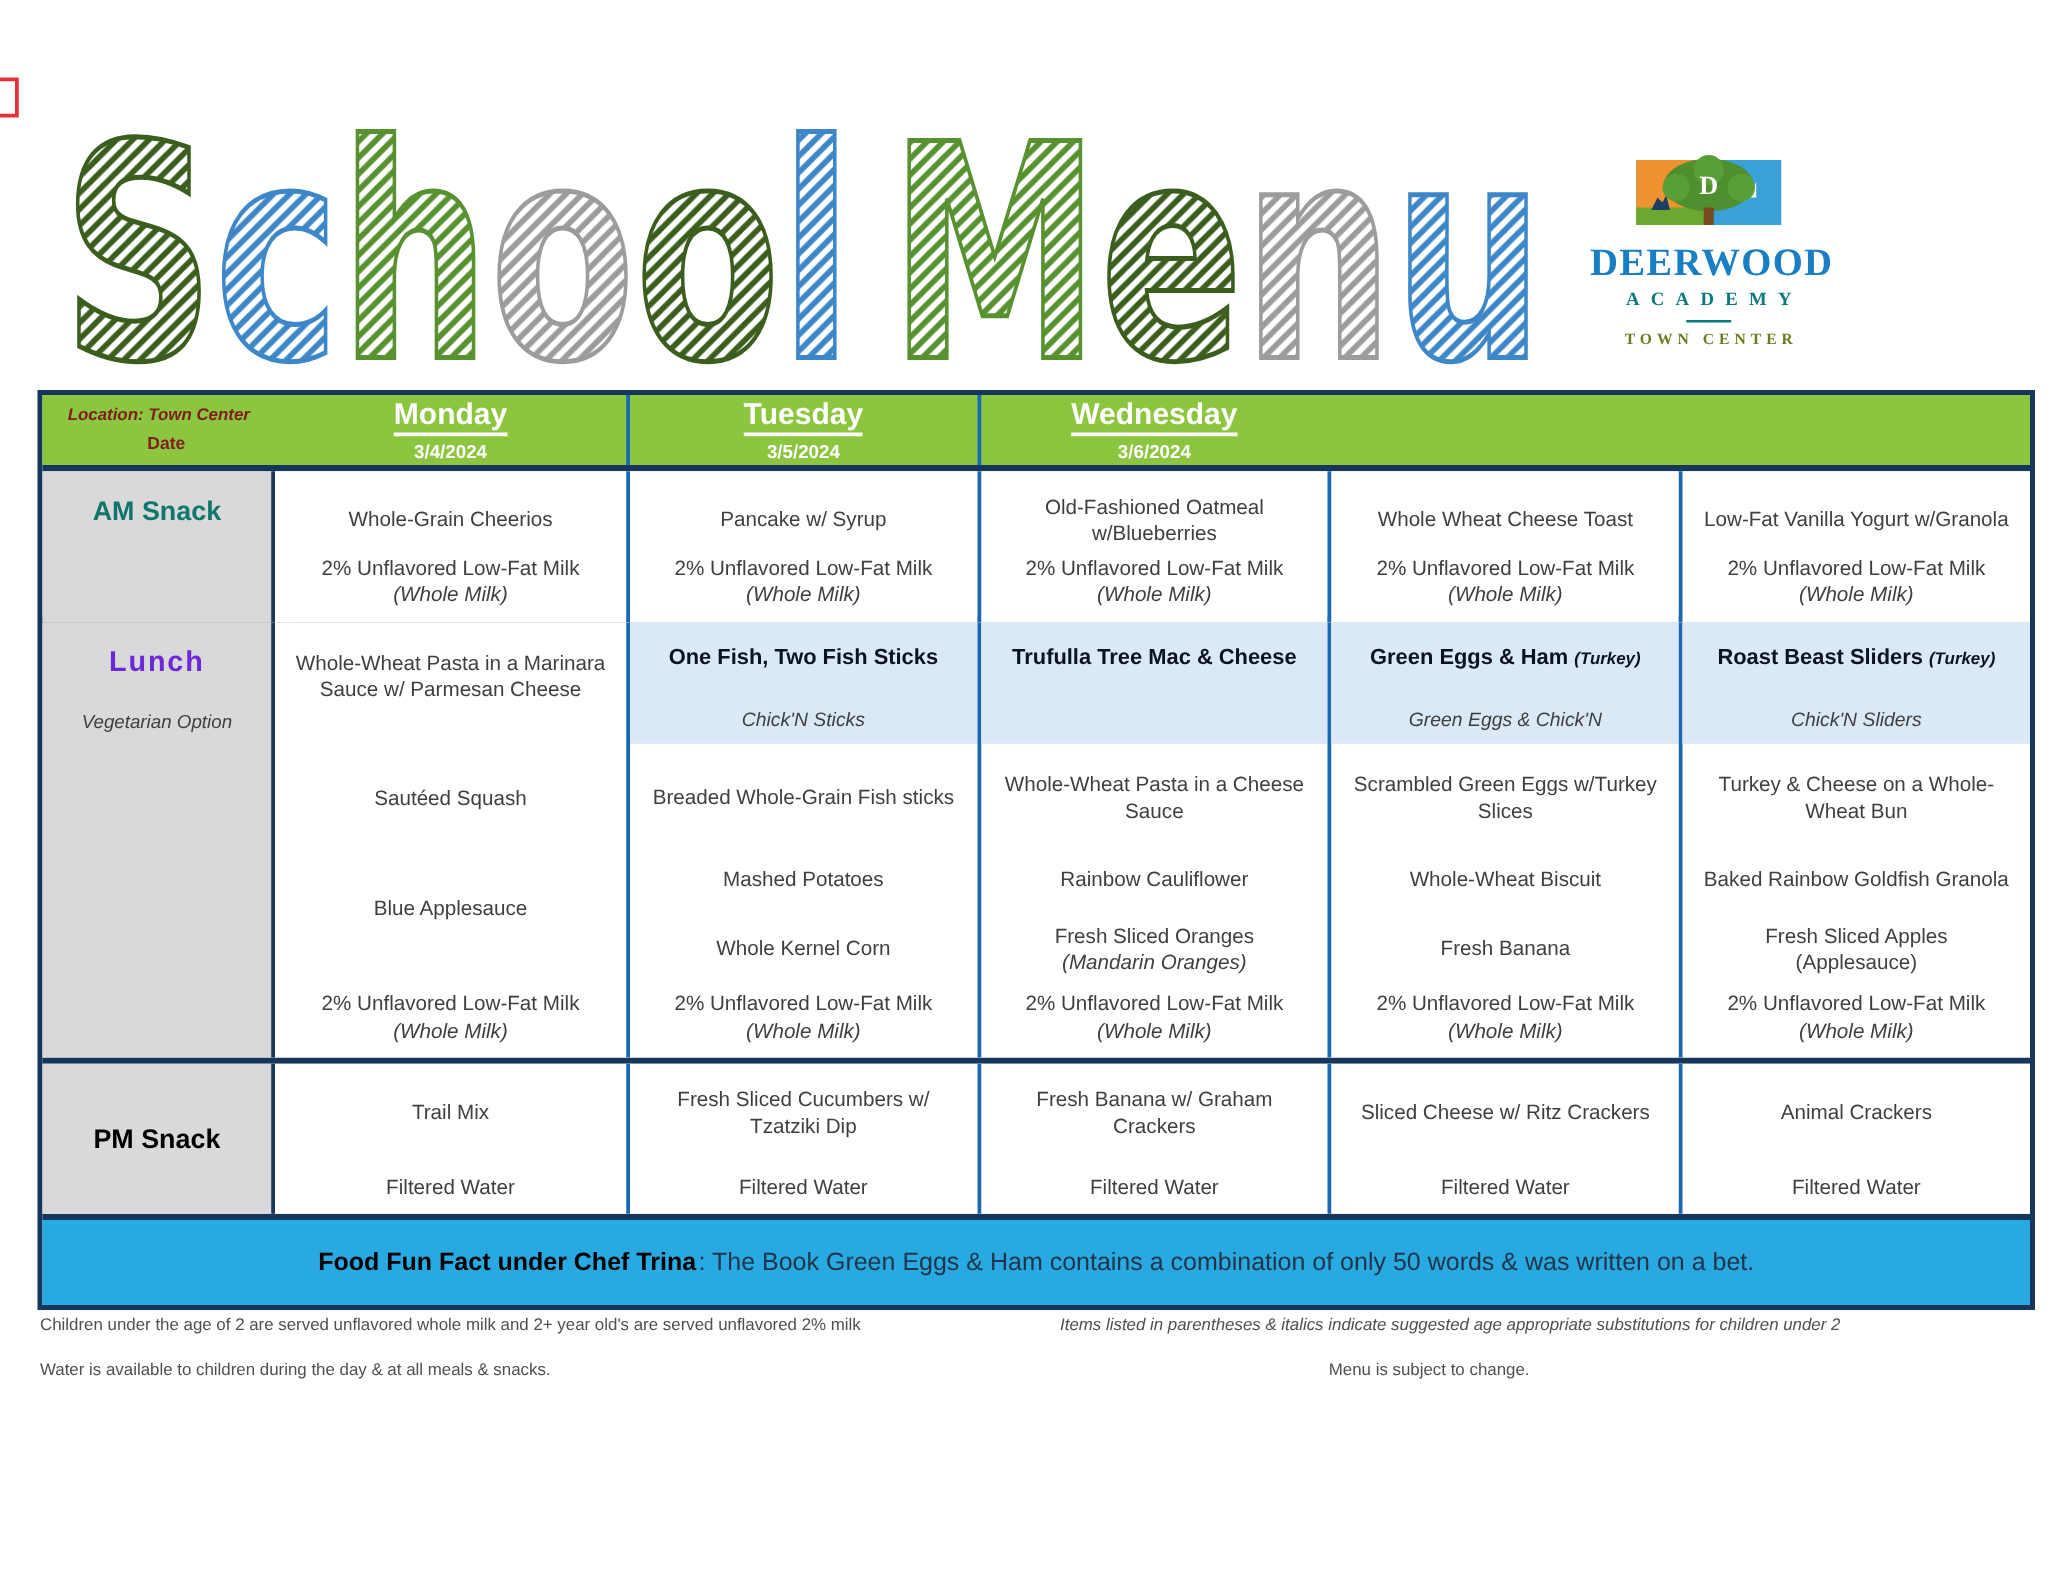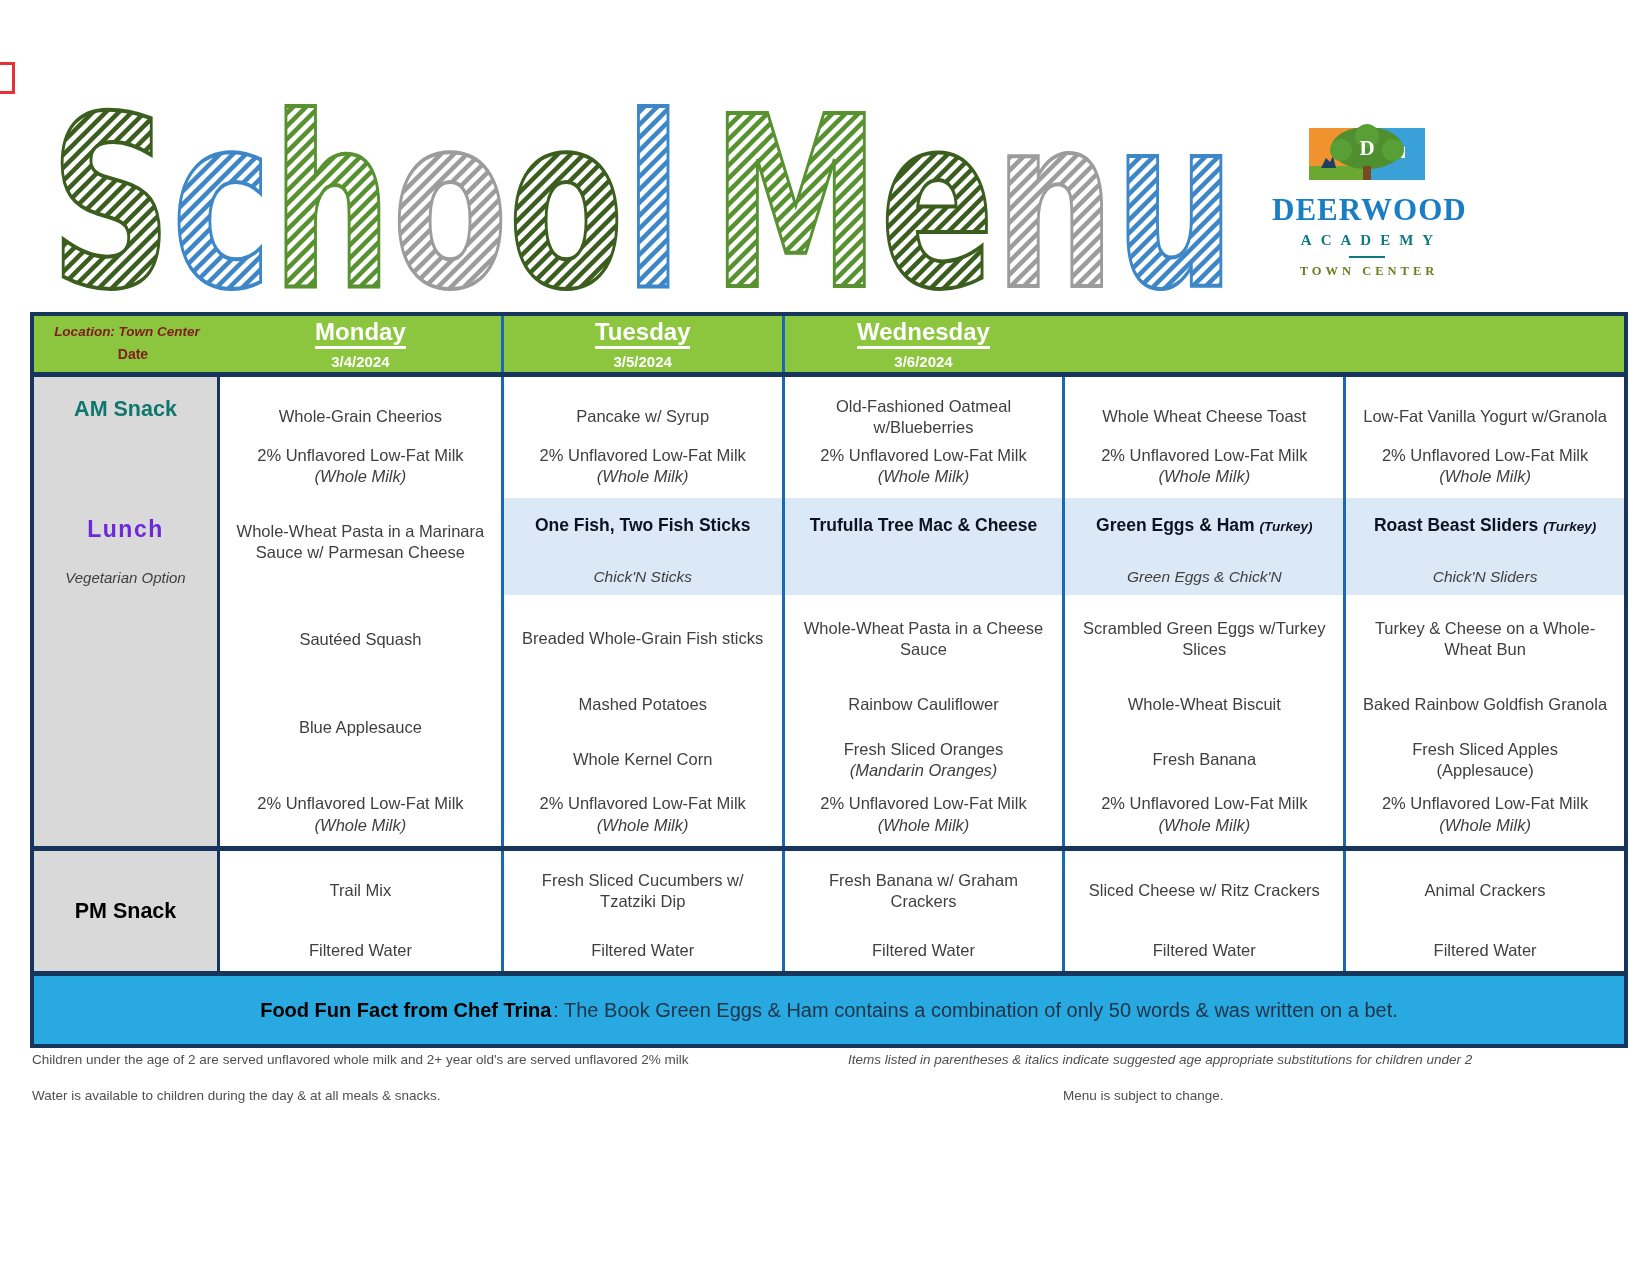--- a/index.html
+++ b/index.html
@@ -360,21 +360,21 @@
       </div>
       <div class="cell food-cell">
         <div class="top-slot">
             <div class="food-item">Animal Crackers</div>
           </div>
         <div class="milk">Filtered Water</div>
       </div>
     </div>
 
     <div class="banner">
-      <span class="b-bold">Food Fun Fact from Chef Trina</span>
+      <span class="b-bold">Food Fun Fact under Chef Trina</span>
         <span class="b-rest">: The Book Green Eggs &amp; Ham contains a combination of only 50 words &amp; was written on a bet.</span>
     </div>
   </div>
 
   <div class="fn fn-milk">Children under the age of 2 are served unflavored whole milk and  2+ year old's are served unflavored 2% milk</div>
   <div class="fn fn-sub">Items listed in parentheses &amp; italics indicate suggested age appropriate substitutions for children under 2</div>
   <div class="fn fn-water">Water is available to children during the day &amp; at all meals &amp; snacks.</div>
   <div class="fn fn-change">Menu is subject to change.</div>
 
 </div>

